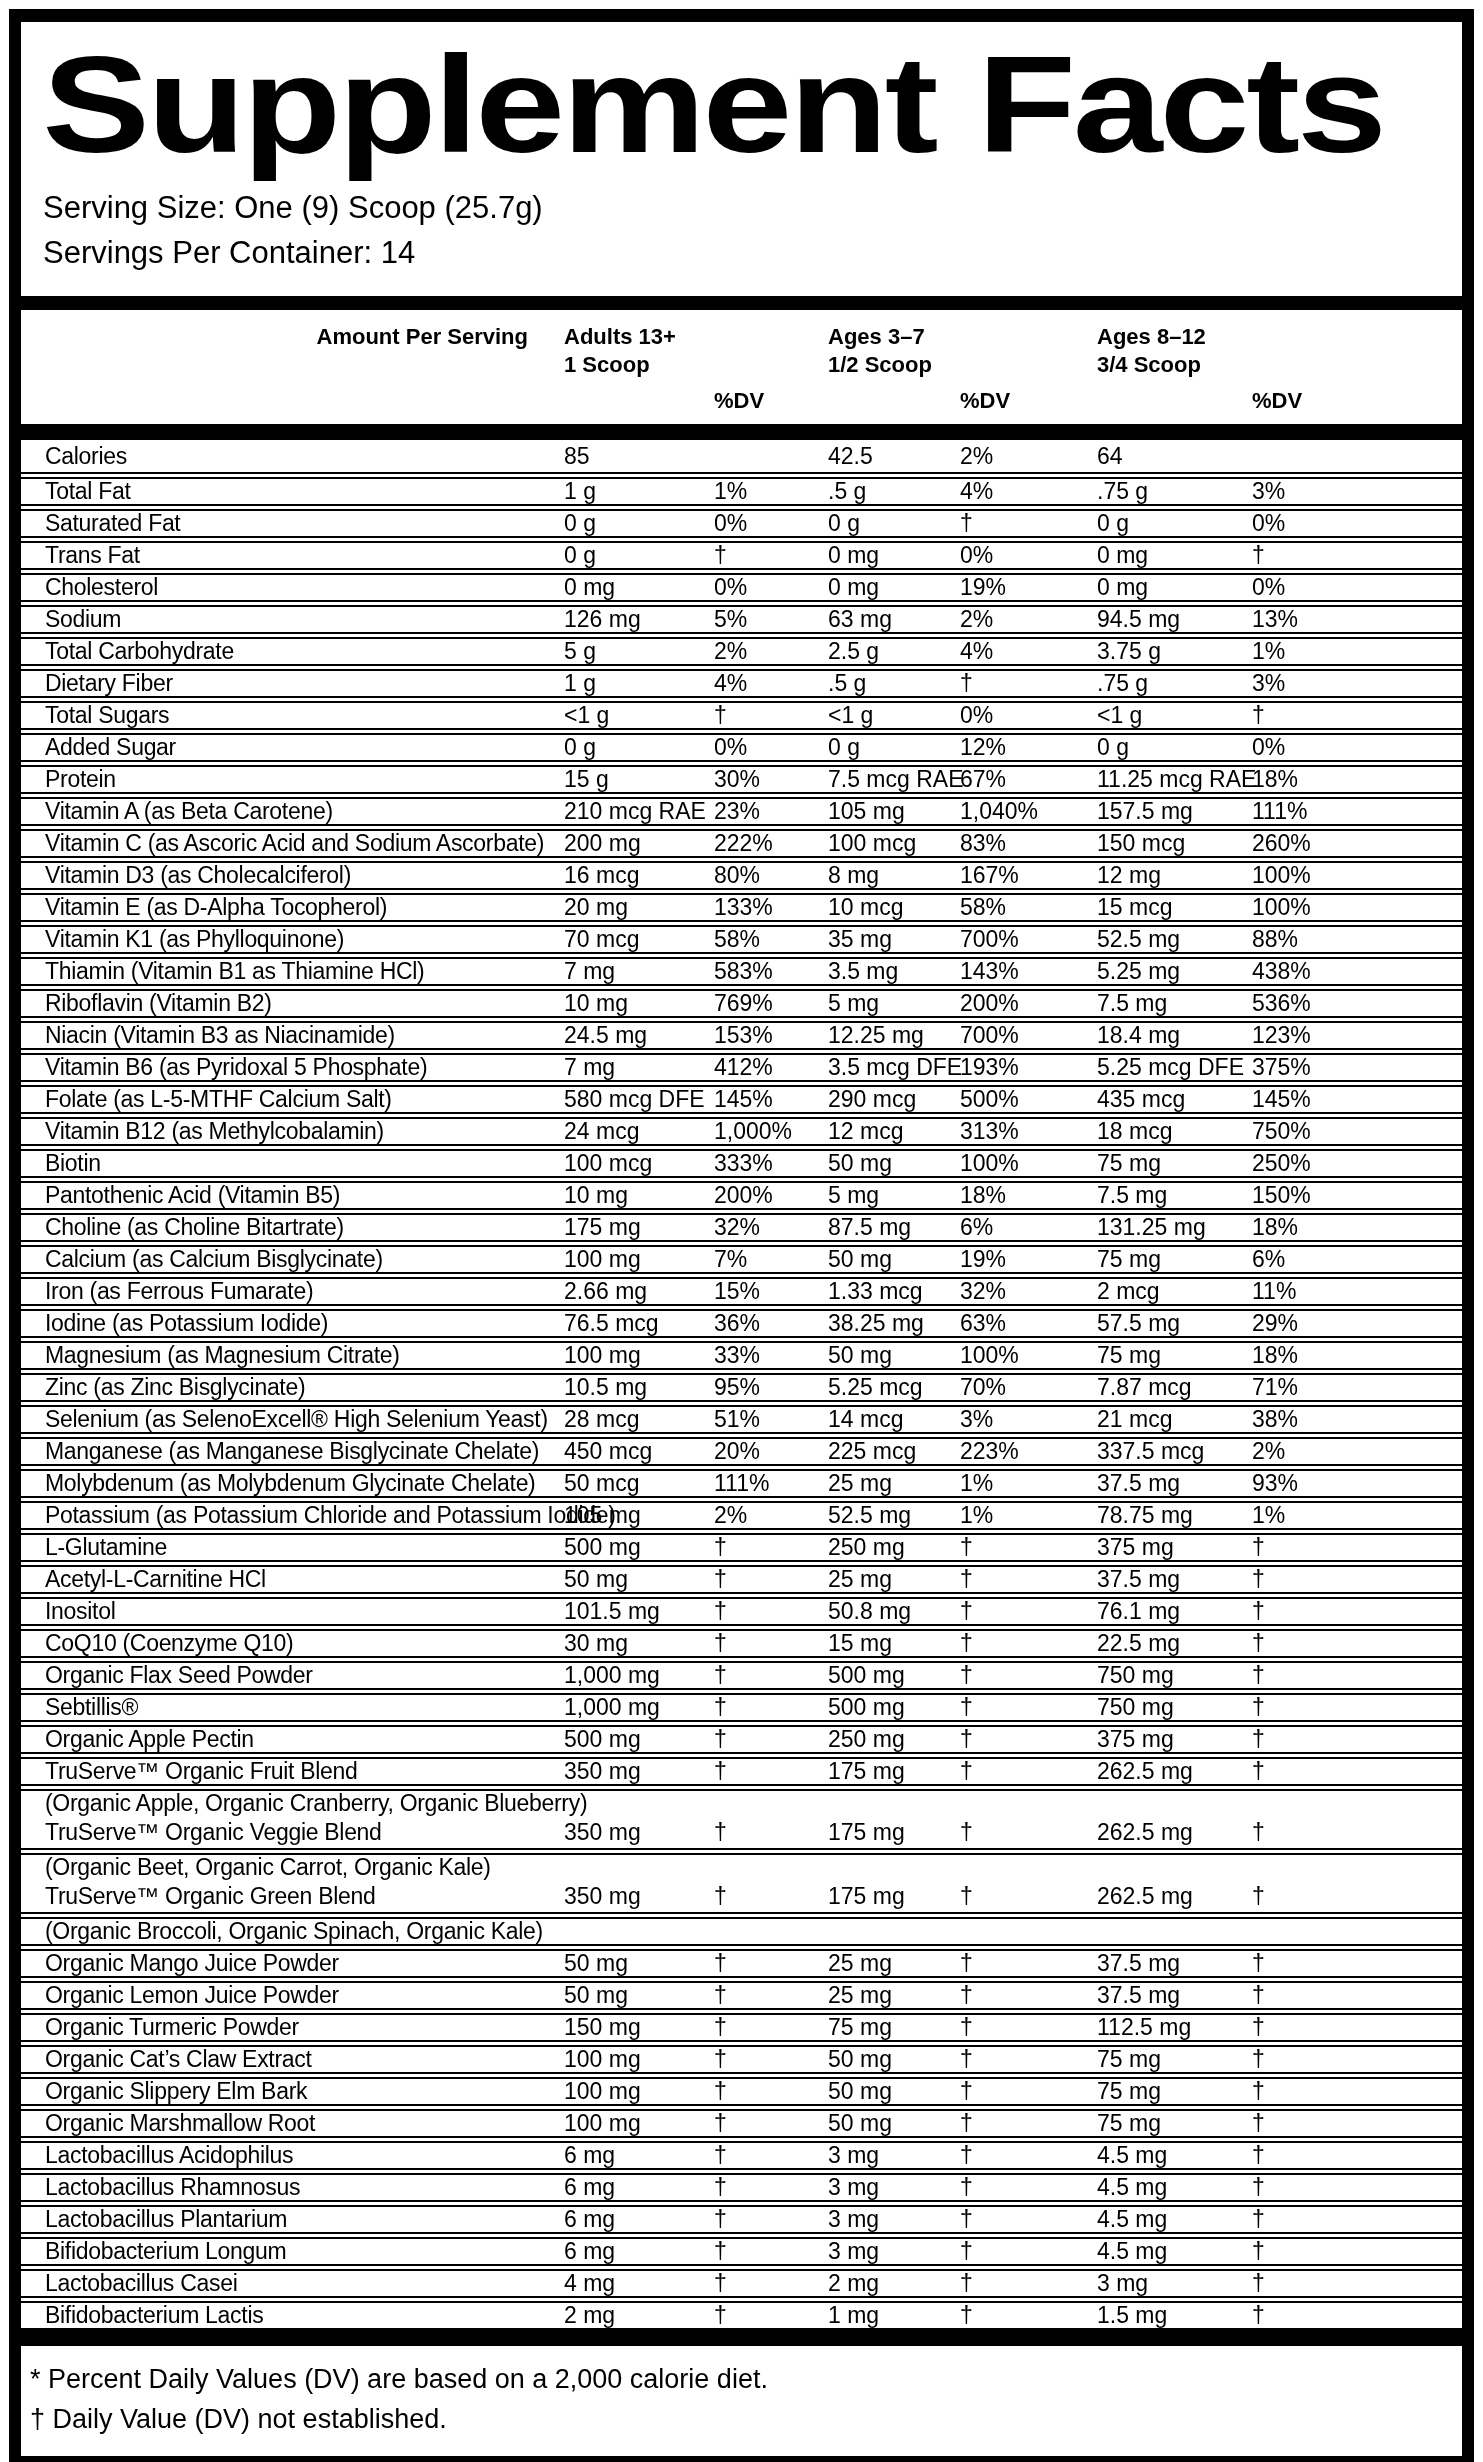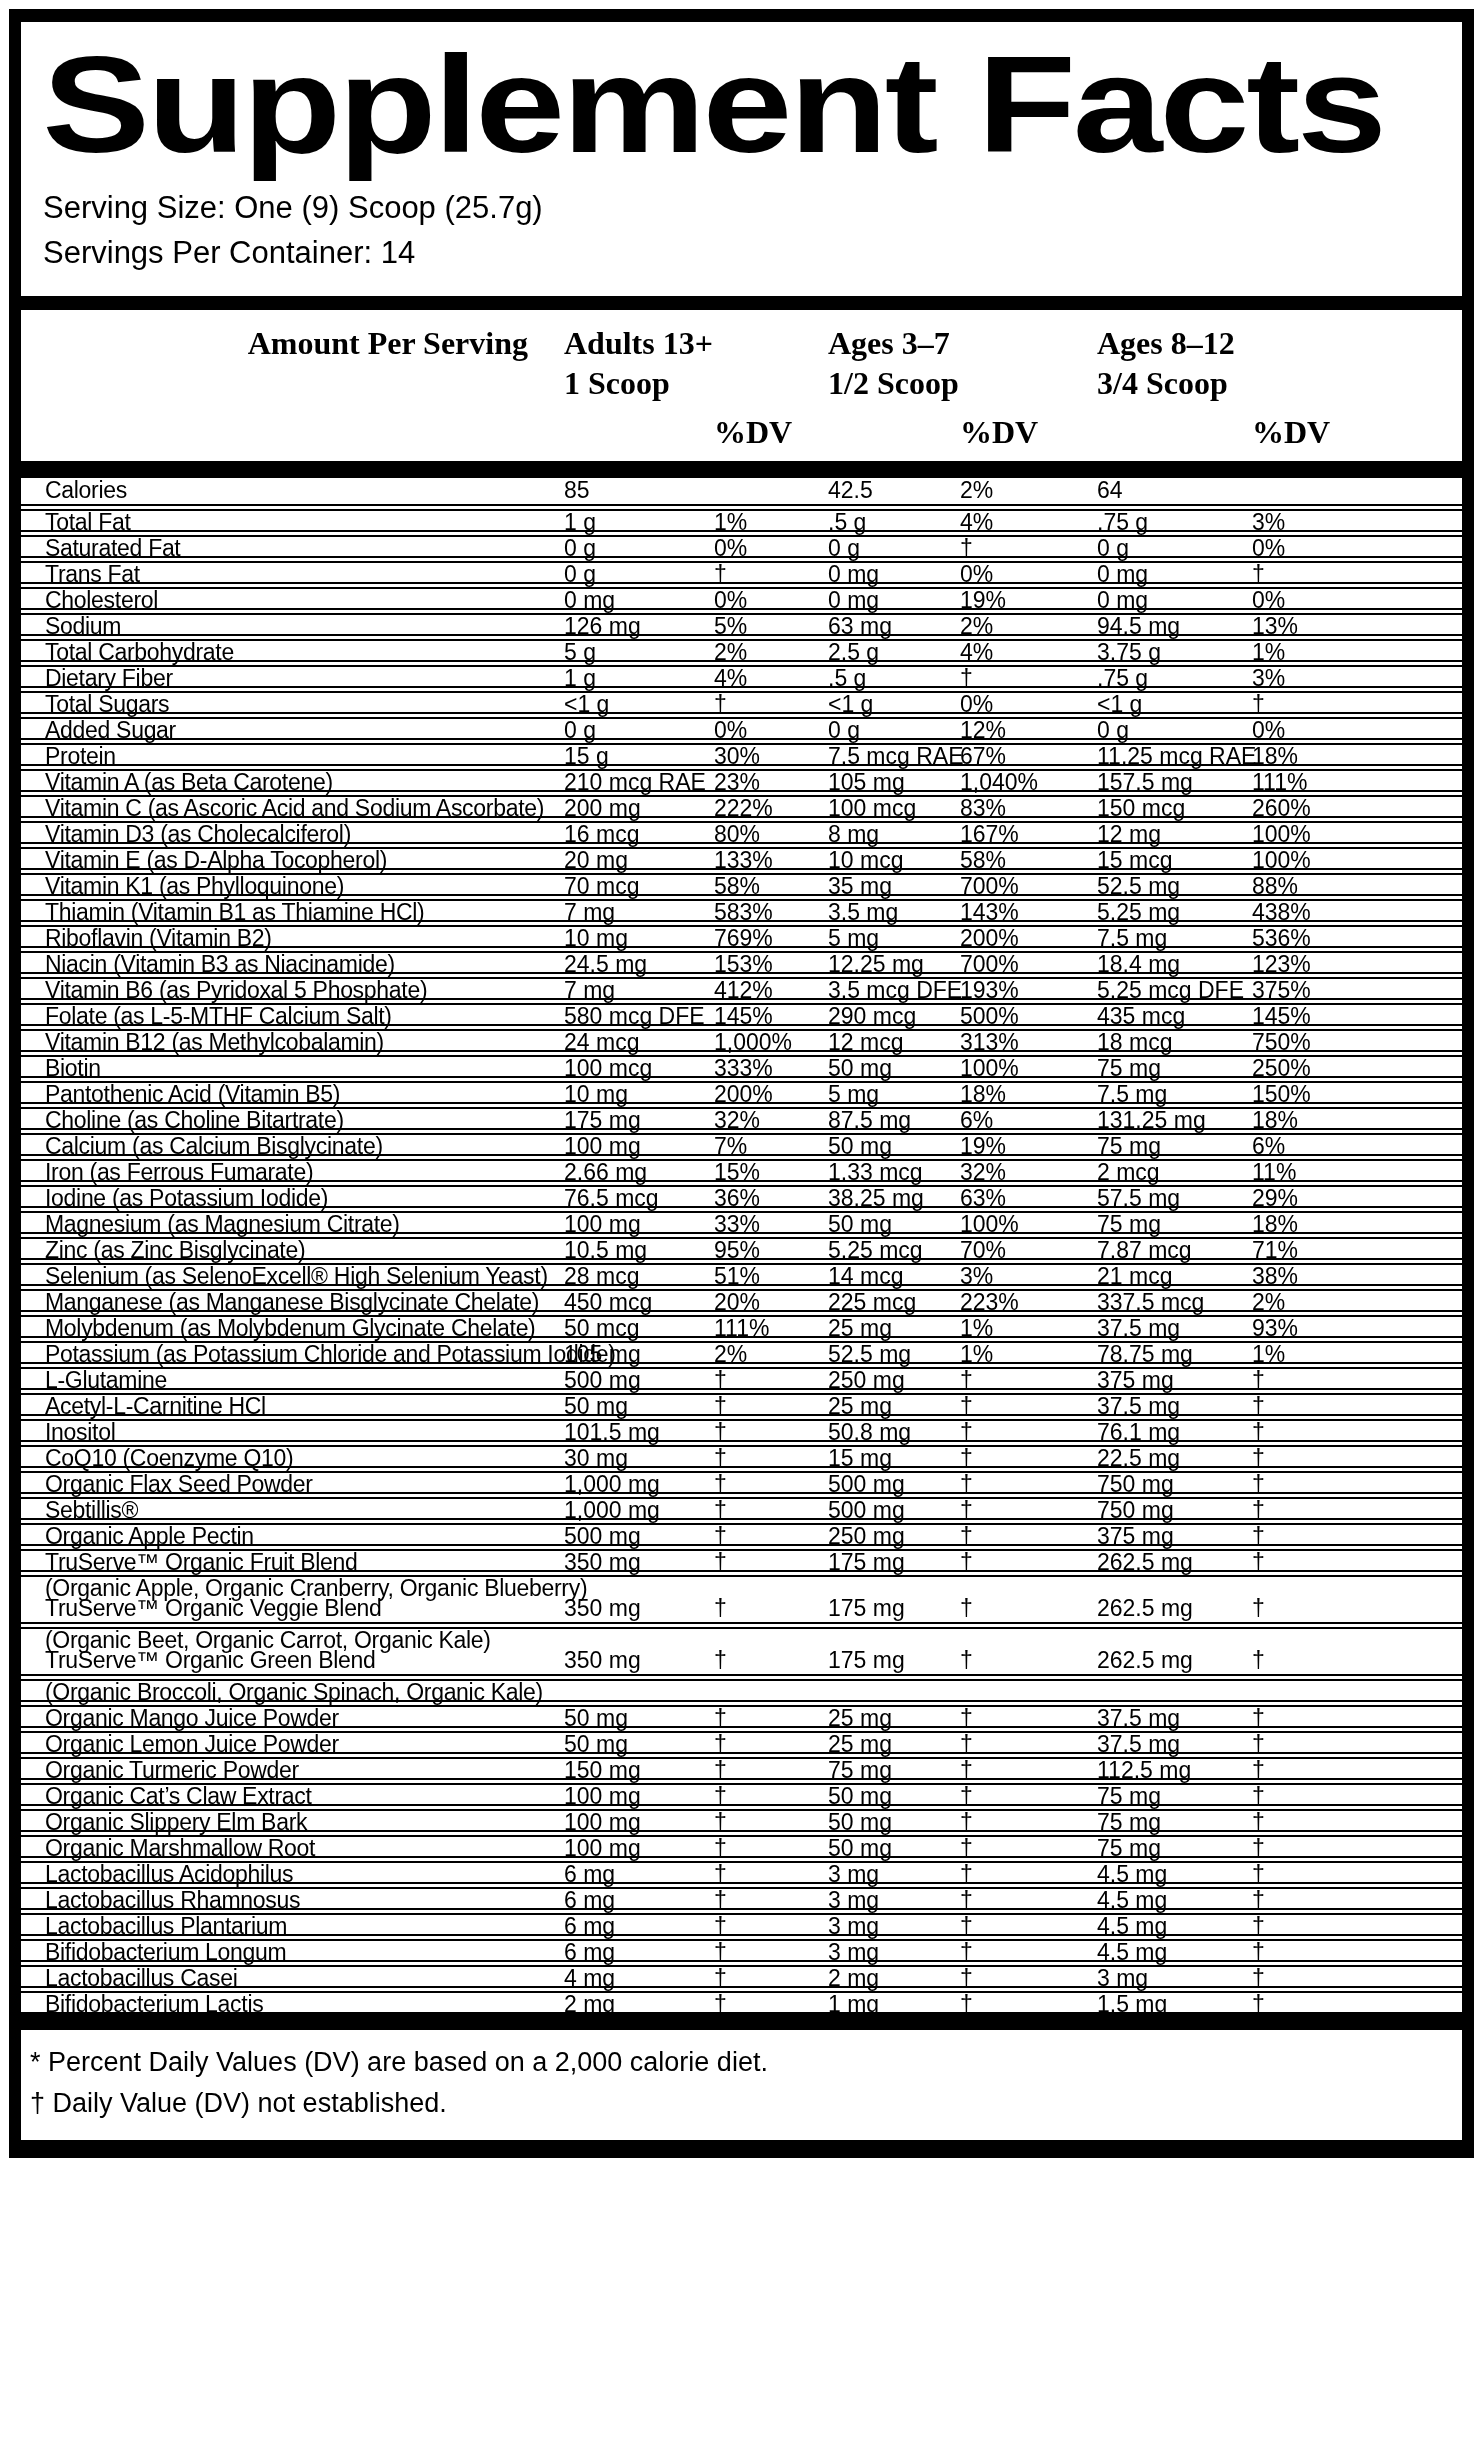--- a/index.html
+++ b/index.html
@@ -46,32 +46,31 @@
   .grid-cols {
     display: grid;
     grid-template-columns: 519px 150px 114px 132px 137px 155px 1fr;
     padding: 0 24px;
     align-items: center;
   }
 
   .header { padding-top: 12.8px; padding-bottom: 9px; }
   .header .grid-cols { padding-top: 0; padding-bottom: 0; }
   .hdr-cell {
-    font-size: 32px;
+    font-size: 22px;
     font-weight: 700;
     line-height: 1.25;
     white-space: nowrap;
-    font-family: Liberation Serif, serif;
   }
   .hdr-aps { text-align: right; padding-right: 36px; }
   .hdr-dv-row { margin-top: 9px; }
 
   .facts-table { width: 100%; }
   .row {
-    height: 26px;
+    height: 32px;
     border-top: 7.3px double #000;
   }
   .row.no-sep { border-top: none; }
   .cell {
     font-size: 23px;
     line-height: 1;
     white-space: nowrap;
     overflow: visible;
   }
   .cell-name { letter-spacing: -0.3px; }

